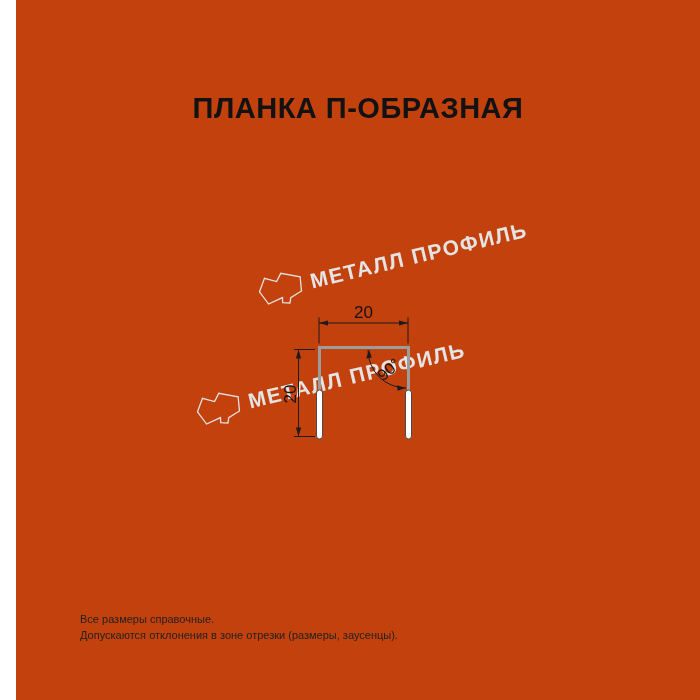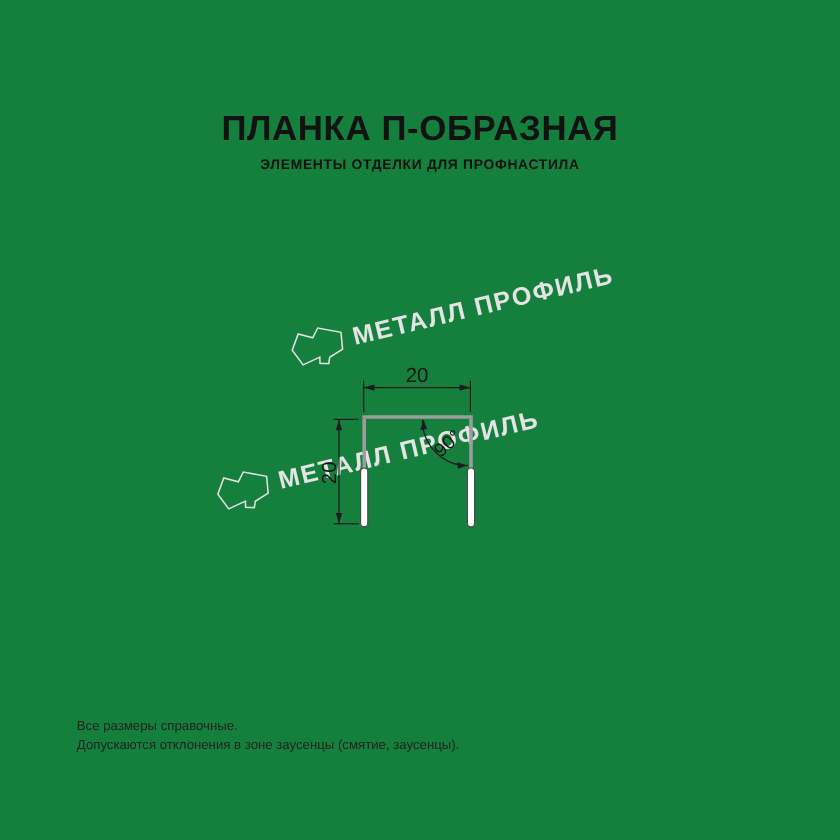--- a/index.html
+++ b/index.html
@@ -1,48 +1,47 @@
 <!DOCTYPE html>
 <html><head>
 <meta charset="utf-8">
 <style>
   html,body{margin:0;padding:0;}
   body{width:700px;height:700px;background:#ffffff;position:relative;overflow:hidden;
        font-family:"Liberation Sans", sans-serif;}
-  .page{position:absolute;inset:0;background:#15803d;}
+  .page{position:absolute;inset:0;background:#c2410c;margin-left:16px;}
 
   
   .header{position:absolute;top:95px;left:0;right:0;text-align:center;}
   .title-line{font-size:29px;font-weight:bold;color:#121212;line-height:27px;letter-spacing:0.5px;}
   .subtitle{margin-top:10px;font-size:11.5px;font-weight:bold;letter-spacing:0.6px;color:#121212;}
 
   
   .watermark{position:absolute;display:flex;align-items:center;gap:7px;
              transform:rotate(-13.5deg);transform-origin:0 50%;pointer-events:none;}
   .wm1{left:243px;top:277px;}
   .wm2{left:181px;top:397px;}
   .wm-text{font-size:21px;font-weight:bold;letter-spacing:1.5px;color:#e4e4e4;white-space:nowrap;}
   .wm-logo{display:block;}
 
   
   .drawing{position:absolute;left:230px;top:295px;}
   .dim-text{font-size:17px;fill:#141414;font-family:"Liberation Sans",sans-serif;}
   .angle-text{font-size:16px;fill:#141414;font-family:"Liberation Sans",sans-serif;}
 
   
-  .footer{position:absolute;left:64px;top:598px;font-size:11px;color:#222222;line-height:15.5px;}
+  .footer{position:absolute;left:64px;top:612px;font-size:11px;color:#222222;line-height:15.5px;}
 </style>
 </head>
 <body>
 
 <div class="page">
 
   <div class="header">
     <div class="title-line">ПЛАНКА П-ОБРАЗНАЯ</div>
-    <div class="subtitle">ЭЛЕМЕНТЫ ОТДЕЛКИ ДЛЯ ПРОФНАСТИЛА</div>
   </div>
 
   <div class="watermark wm1">
     <svg class="wm-logo" width="46" height="34" viewBox="0 0 46 34">
       <polygon points="1,15 9,3 20,9 26,2 44,10 42,24 30,28 28,33 21,31 22,26 7,29" fill="none" stroke="#e2e2e2" stroke-width="1.3"></polygon>
     </svg>
     <span class="wm-text">МЕТАЛЛ ПРОФИЛЬ</span>
   </div>
 
   <div class="watermark wm2">
@@ -82,16 +81,16 @@
     <text class="dim-text" transform="translate(280 394) rotate(-90)" text-anchor="middle">20</text>
 
     <path d="M352,350 A38,38 0 0 0 390,388" fill="none" stroke="#1c1c1c" stroke-width="1"></path>
     <polygon points="353,349.5 350.2,358.4 355.8,357.4" fill="#1c1c1c"></polygon>
     <polygon points="389.5,388 381,385.3 381.6,390.7" fill="#1c1c1c"></polygon>
     <text class="angle-text" transform="translate(376.5 373.5) rotate(-42)" text-anchor="middle">90°</text>
   </svg>
 
   <div class="footer">
     <div>Все размеры справочные.</div>
-    <div>Допускаются отклонения в зоне заусенцы (смятие, заусенцы).</div>
+    <div>Допускаются отклонения в зоне отрезки (размеры, заусенцы).</div>
   </div>
 
 </div>
 
 </body></html>

